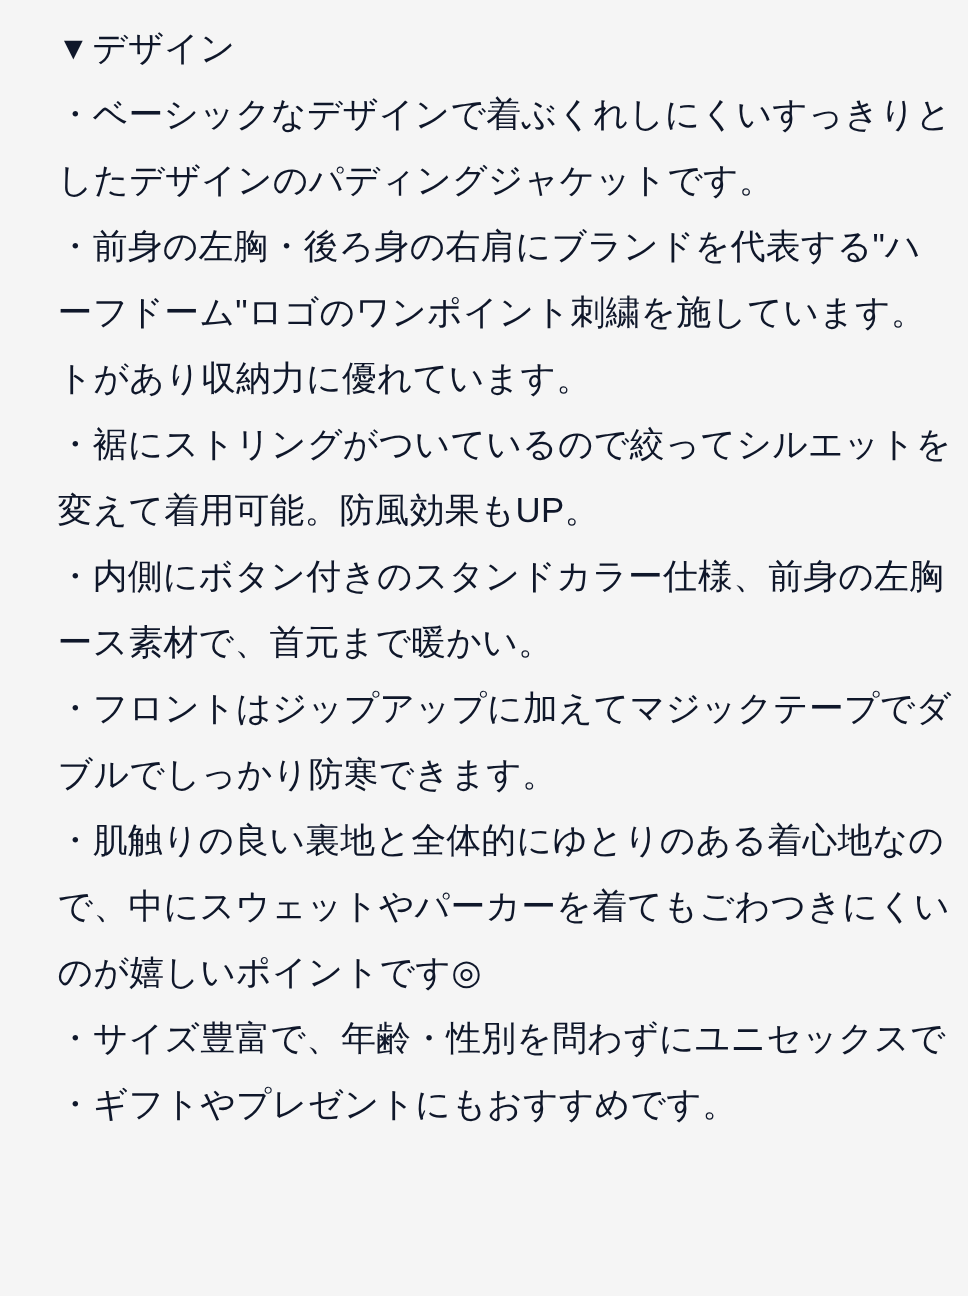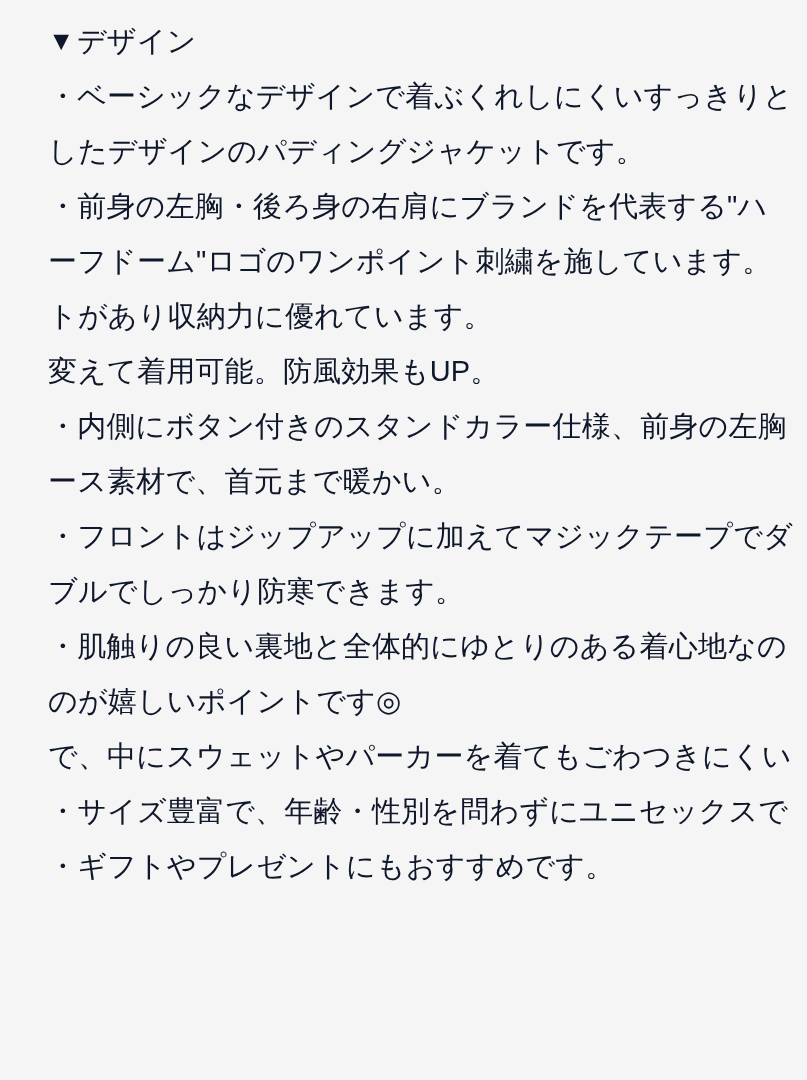--- a/index.html
+++ b/index.html
@@ -51,37 +51,38 @@
   <div>
     <div class="text-line">・前身の左胸・後ろ身の右肩にブランドを代表する"ハ</div>
     <div class="text-line">ーフドーム"ロゴのワンポイント刺繍を施しています。</div>
   </div>
 
   <div>
     <div class="text-line">トがあり収納力に優れています。</div>
   </div>
 
   <div>
+    <div class="text-line">・裾にストリングがついているので絞ってシルエットを</div>
     <div class="text-line">変えて着用可能。防風効果もUP。</div>
   </div>
 
   <div>
     <div class="text-line">・内側にボタン付きのスタンドカラー仕様、前身の左胸</div>
     <div class="text-line">ース素材で、首元まで暖かい。</div>
   </div>
 
   <div>
     <div class="text-line">・フロントはジップアップに加えてマジックテープでダ</div>
     <div class="text-line">ブルでしっかり防寒できます。</div>
   </div>
 
   <div>
     <div class="text-line">・肌触りの良い裏地と全体的にゆとりのある着心地なの</div>
+    <div class="text-line">で、中にスウェットやパーカーを着てもごわつきにくい</div>
     <div class="text-line">のが嬉しいポイントです◎</div>
-    <div class="text-line">で、中にスウェットやパーカーを着てもごわつきにくい</div>
   </div>
 
   <div>
     <div class="text-line">・サイズ豊富で、年齢・性別を問わずにユニセックスで</div>
   </div>
 
   <div>
     <div class="text-line">・ギフトやプレゼントにもおすすめです。</div>
   </div>
 

